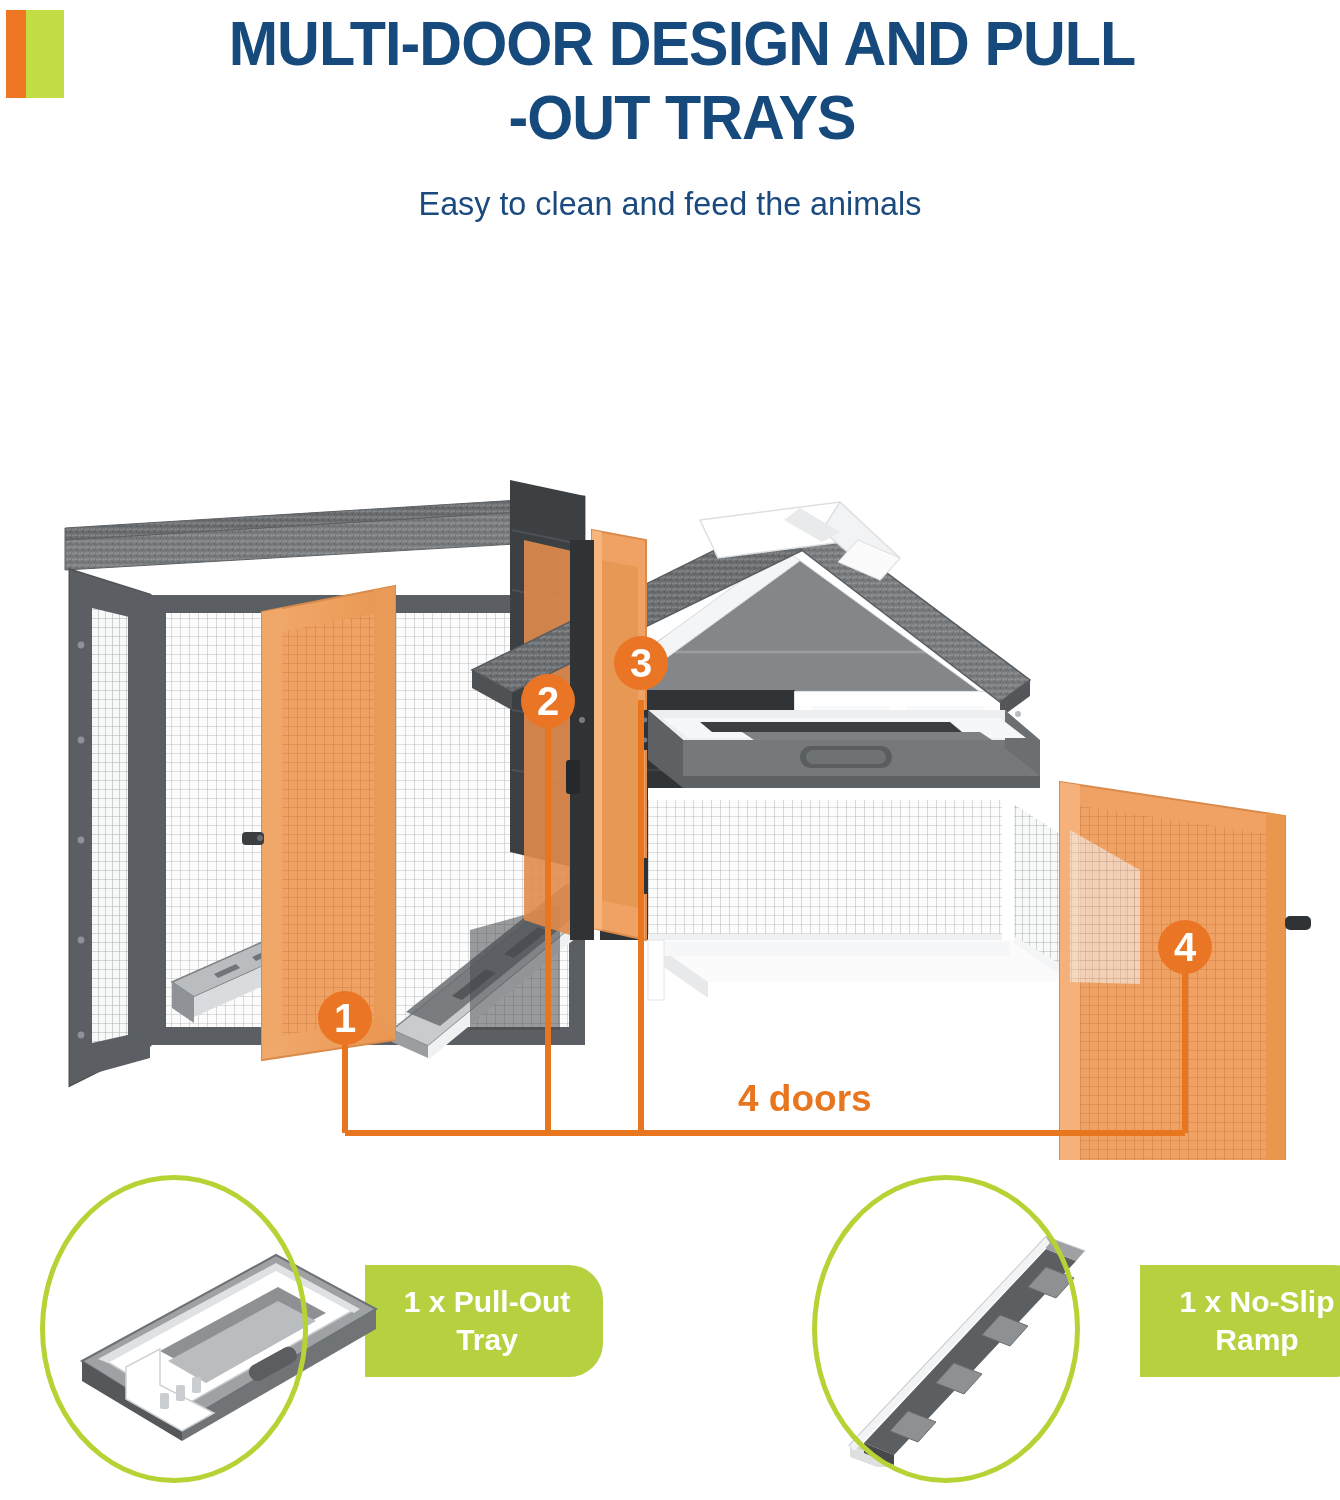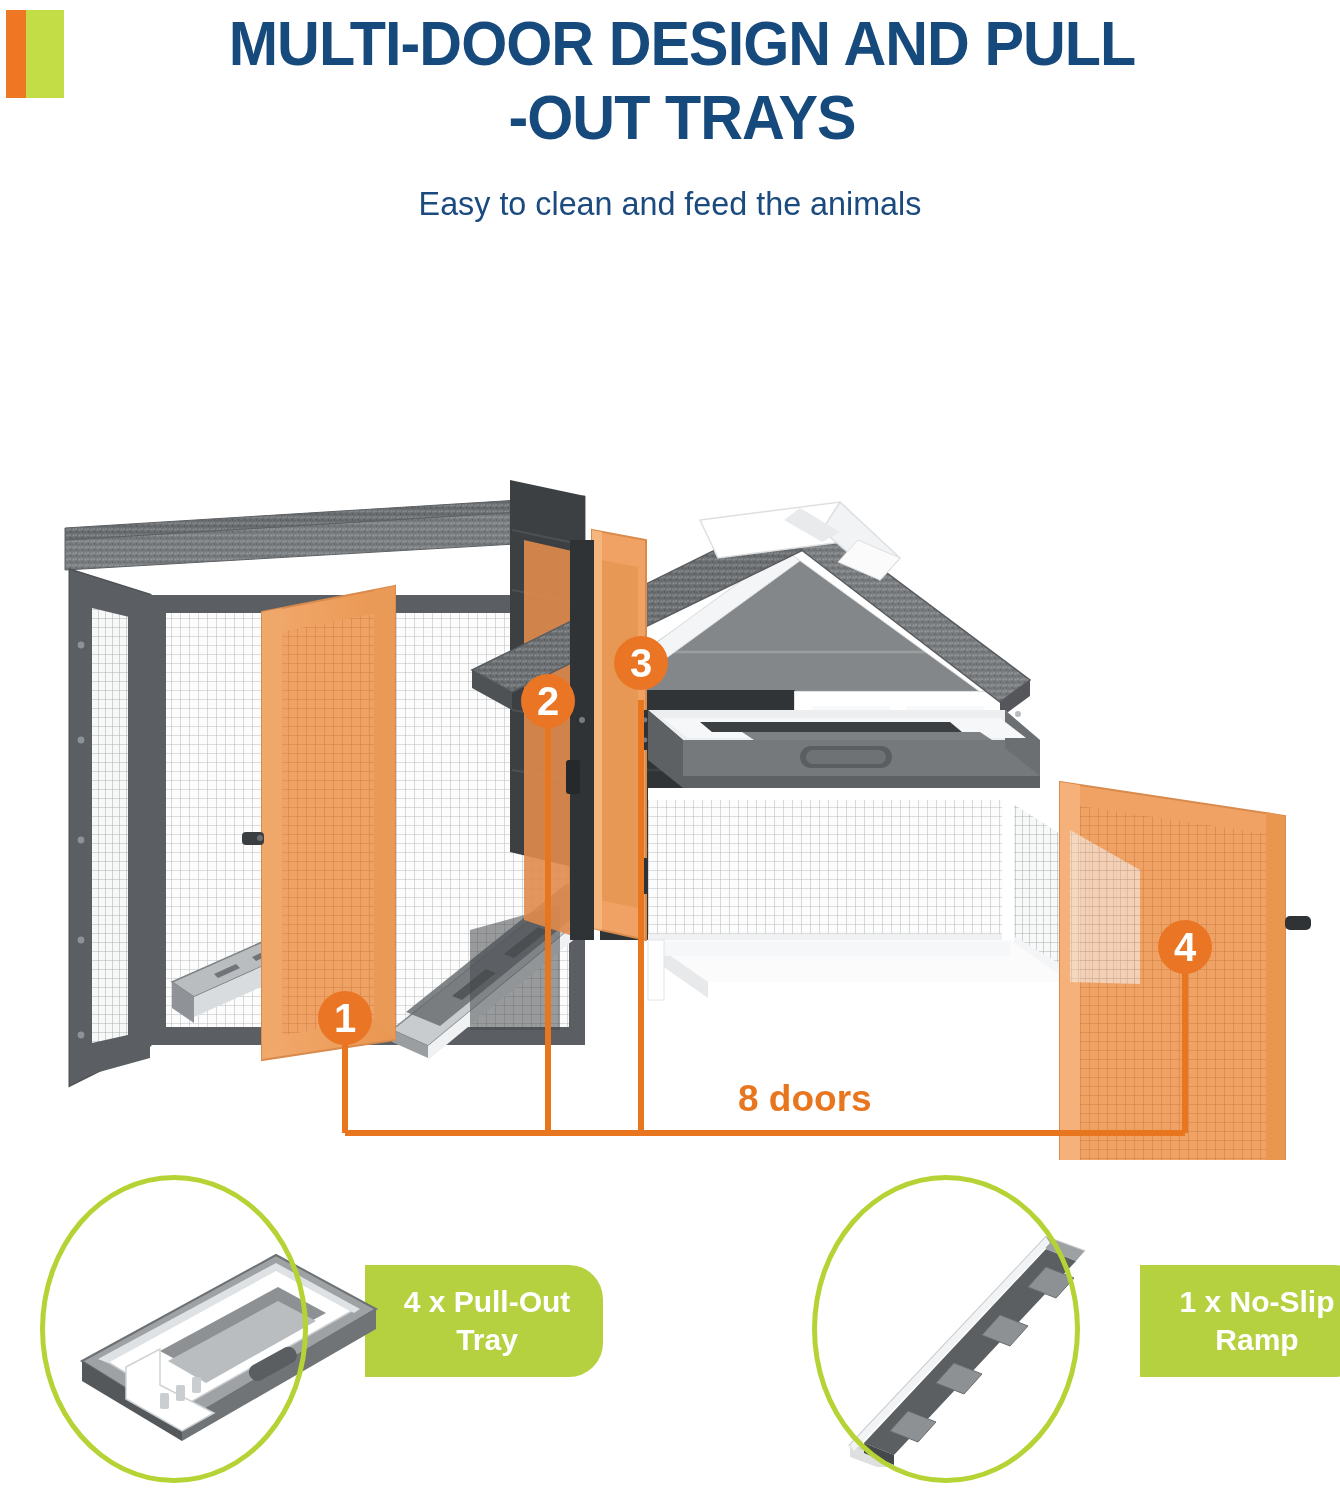--- a/index.html
+++ b/index.html
@@ -340,24 +340,24 @@
       <line x1="641" y1="700" x2="641" y2="1133"></line>
       <line x1="1185" y1="960" x2="1185" y2="1133"></line>
     </g>
   </svg>
 
   <div class="marker" style="left:318px; top:991px;">1</div>
   <div class="marker" style="left:521px; top:674px;">2</div>
   <div class="marker" style="left:614px; top:636px;">3</div>
   <div class="marker" style="left:1158px; top:920px;">4</div>
 
-  <div id="doors-label">8 doors</div>
+  <div id="doors-label">4 doors</div>
 
   <div class="accessory" style="left:40px; width:620px;">
-    <div class="acc-pill" style="left:325px; top:90px; width:238px;">4 x Pull-Out
+    <div class="acc-pill" style="left:325px; top:90px; width:238px;">1 x Pull-Out
 Tray</div>
     <svg class="acc-art" style="left:24px; top:60px;" width="330" height="210" viewBox="0 0 330 210">
 
       <polygon points="18,126 212,20 312,74 118,188" fill="#9ea2a5" stroke="#6d7174" stroke-width="2"></polygon>
       <polygon points="18,126 118,188 118,206 18,146" fill="#54585b"></polygon>
       <polygon points="118,188 312,74 312,94 118,206" fill="#707477"></polygon>
 
       <polygon points="42,126 212,34 288,76 118,172" fill="#ffffff" stroke="#c9cccf" stroke-width="1.5"></polygon>
 
       <polygon points="34,124 212,28 296,74 290,78 212,36 44,128" fill="#dfe2e4"></polygon>

